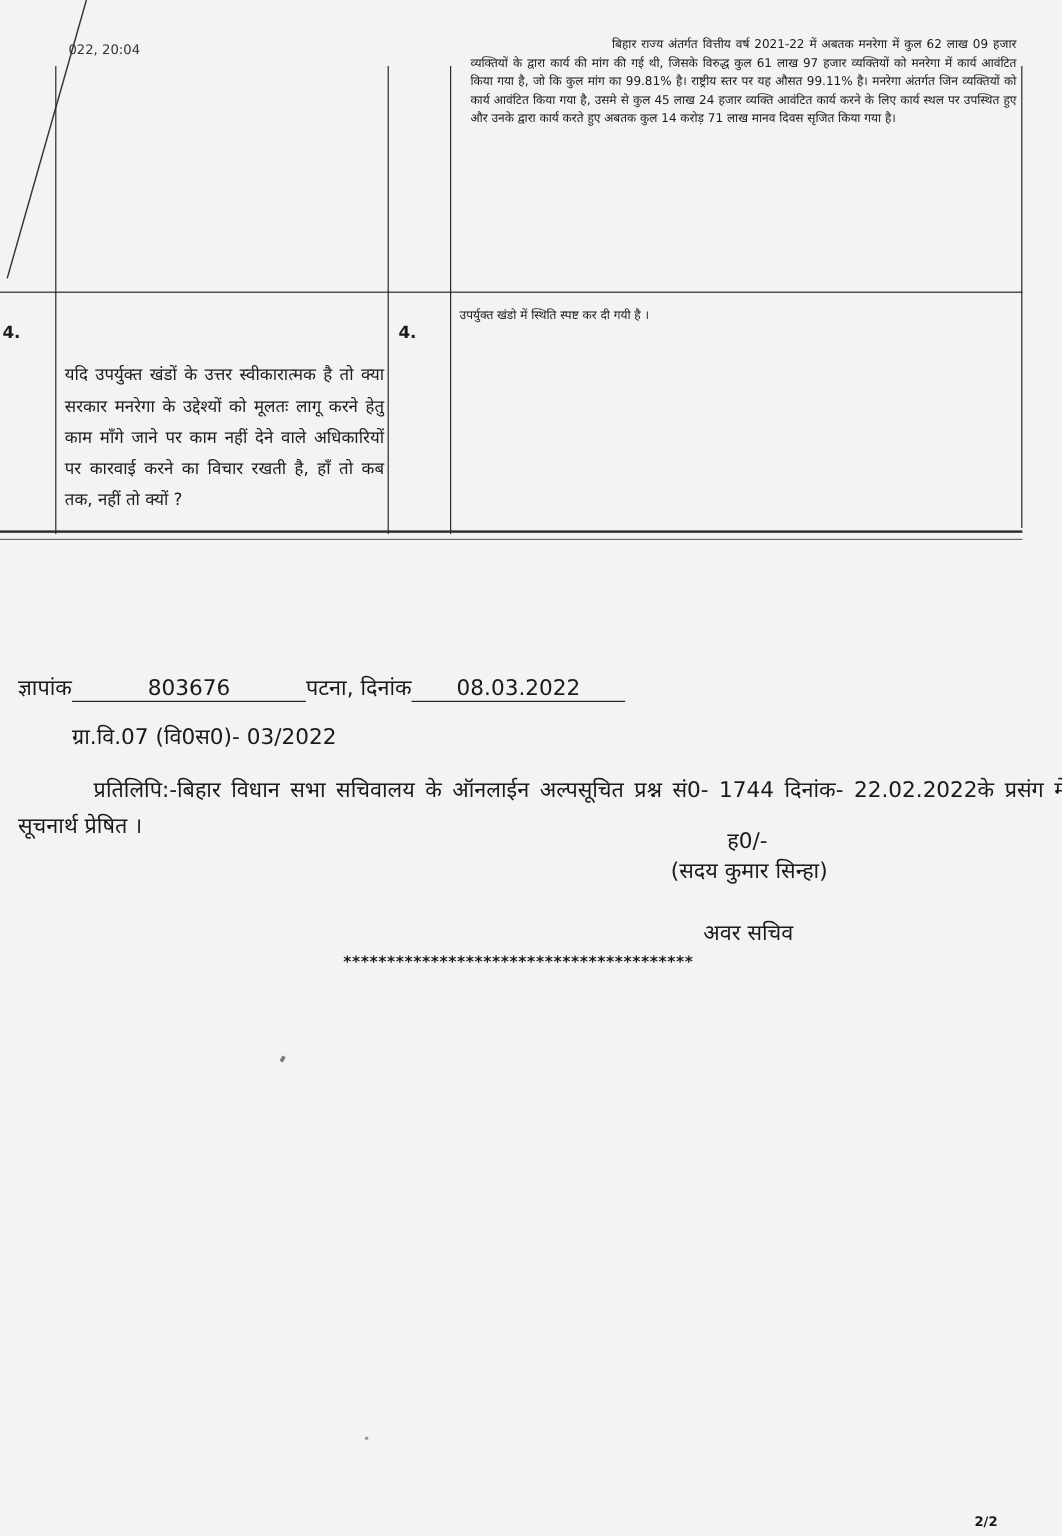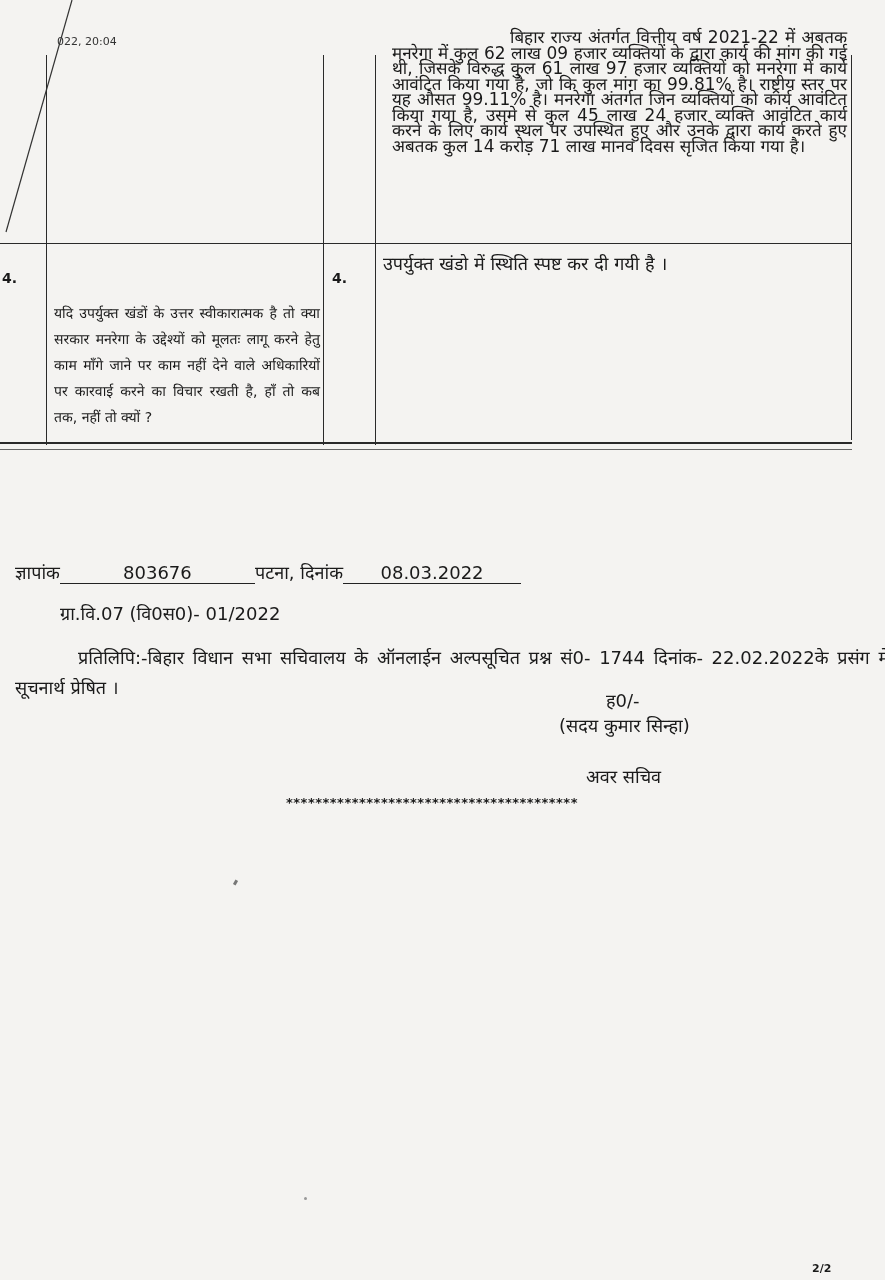--- a/index.html
+++ b/index.html
@@ -5,21 +5,21 @@
     html, body { margin: 0; padding: 0; }
     body {
       width: 885px; height: 1280px; position: relative; overflow: hidden;
       background: #f4f3f1;
       font-family: "DejaVu Sans", "Liberation Sans", sans-serif;
       color: #1a1a1a;
     }
     .abs { position: absolute; }
     .line { position: absolute; background: #2a2a2a; }
     .timestamp { left: 57px; top: 35px; font-size: 11px; color: #333; }
-    .cell-text { font-size: 17px; line-height: 15.5px; text-align: justify; }
+    .cell-text { font-size: 10px; line-height: 15.5px; text-align: justify; }
     .q-text { font-size: 14px; line-height: 26px; text-align: justify; }
     .num { font-size: 14px; font-weight: bold; }
     .footer-text { font-size: 18px; }
     .underline-val { display: inline-block; border-bottom: 1px solid #222; text-align: center; }
   </style>
 </head>
 <body>
 
 <div class="abs timestamp">022, 20:04</div>
 
@@ -33,27 +33,27 @@
 <div class="line" style="left:851px;top:55px;width:1px;height:385px;"></div>
 <div class="line" style="left:0;top:243px;width:852px;height:1px;"></div>
 <div class="line" style="left:0;top:442px;width:852px;height:2px;"></div>
 <div class="line" style="left:0;top:449px;width:852px;height:1px;background:#666;"></div>
 
 <div class="abs cell-text" style="left:392px;top:30px;width:455px;text-indent:118px;">बिहार राज्य अंतर्गत वित्तीय वर्ष 2021-22 में अबतक मनरेगा में कुल 62 लाख 09 हजार व्यक्तियों के द्वारा कार्य की मांग की गई थी, जिसके विरुद्ध कुल 61 लाख 97 हजार व्यक्तियों को मनरेगा में कार्य आवंटित किया गया है, जो कि कुल मांग का 99.81% है। राष्ट्रीय स्तर पर यह औसत 99.11% है। मनरेगा अंतर्गत जिन व्यक्तियों को कार्य आवंटित किया गया है, उसमे से कुल 45 लाख 24 हजार व्यक्ति आवंटित कार्य करने के लिए कार्य स्थल पर उपस्थित हुए और उनके द्वारा कार्य करते हुए अबतक कुल 14 करोड़ 71 लाख मानव दिवस सृजित किया गया है।</div>
 
 <div class="abs num" style="left:2px;top:270px;">4.</div>
 <div class="abs q-text" style="left:54px;top:260px;width:266px;margin-top:40px;">यदि उपर्युक्त खंडों के उत्तर स्वीकारात्मक है तो क्या सरकार मनरेगा के उद्देश्यों को मूलतः लागू करने हेतु काम माँगे जाने पर काम नहीं देने वाले अधिकारियों पर कारवाई करने का विचार रखती है, हाँ तो कब तक, नहीं तो क्यों ?</div>
 <div class="abs num" style="left:332px;top:270px;">4.</div>
-<div class="abs cell-text" style="left:383px;top:256px;width:460px;font-size:18px;">उपर्युक्त खंडो में स्थिति स्पष्ट कर दी गयी है ।</div>
+<div class="abs cell-text" style="left:383px;top:256px;width:460px;font-size:10px;">उपर्युक्त खंडो में स्थिति स्पष्ट कर दी गयी है ।</div>
 
 <div class="abs footer-text" style="left:15px;top:560px;white-space:nowrap;">
   <span>ज्ञापांक</span><span class="underline-val" style="width:195px;">803676</span><span>पटना, दिनांक</span><span class="underline-val" style="width:178px;">08.03.2022</span>
 </div>
 
-<div class="abs footer-text" style="left:60px;top:601px;">ग्रा.वि.07 (वि0स0)- 01/2022</div>
+<div class="abs footer-text" style="left:60px;top:601px;">ग्रा.वि.07 (वि0स0)- 03/2022</div>
 
 <div class="abs footer-text" style="left:78px;top:645px;width:790px;word-spacing:3px;white-space:nowrap;">प्रतिलिपि:-बिहार विधान सभा सचिवालय के ऑनलाईन अल्पसूचित प्रश्न सं0- 1744 दिनांक- 22.02.2022के प्रसंग में</div>
 <div class="abs footer-text" style="left:15px;top:675px;text-align:right;">सूचनार्थ प्रेषित ।</div>
 
 <div class="abs footer-text" style="left:606px;top:688px;">ह0/-</div>
 <div class="abs footer-text" style="left:559px;top:713px;font-weight:normal;">(सदय कुमार सिन्हा)</div>
 <div class="abs footer-text" style="left:586px;top:764px;">अवर सचिव</div>
 
 <div class="abs" style="left:286px;top:795px;font-size:13px;font-weight:bold;letter-spacing:0.5px;">****************************************</div>
 

